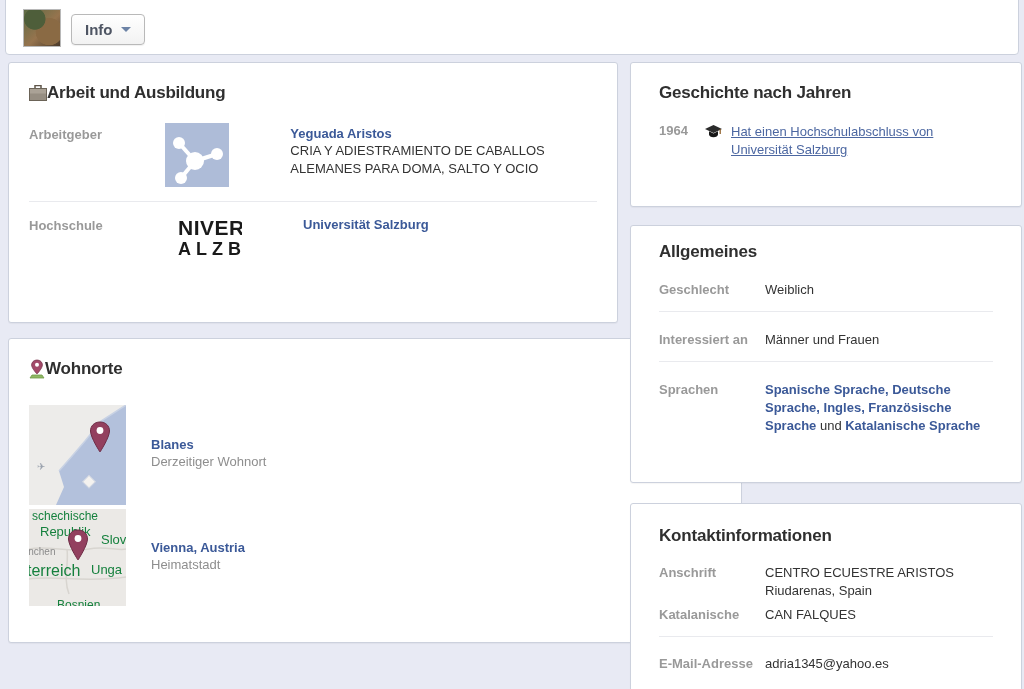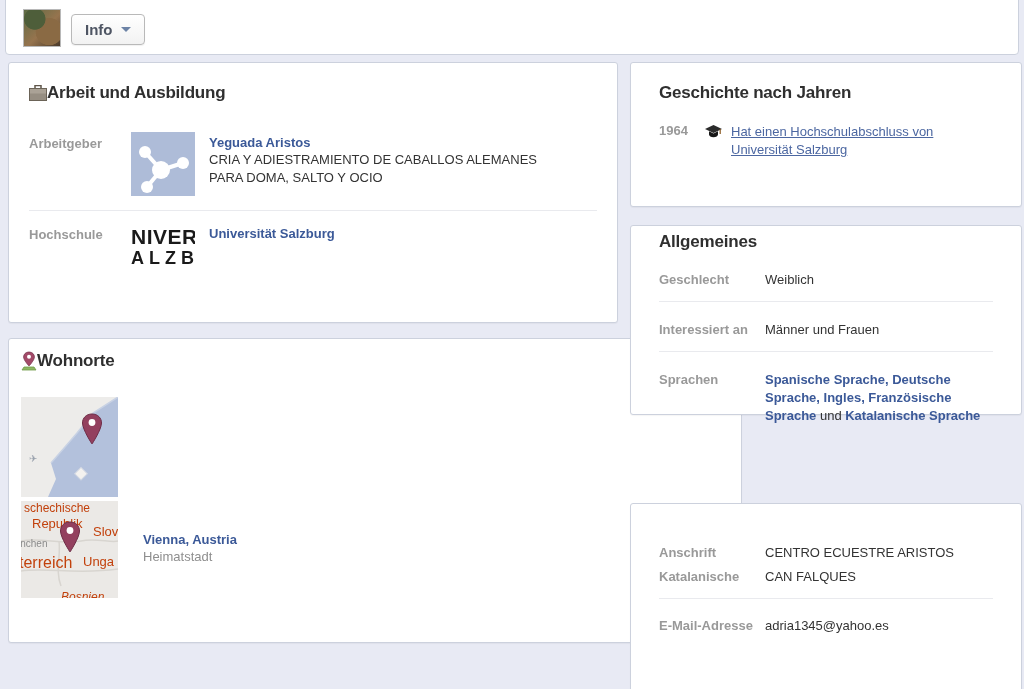--- a/index.html
+++ b/index.html
@@ -47,43 +47,43 @@
   .sect-head { display:flex; align-items:center; }
   .sect-title { font-size:17px; font-weight:bold; color:#2f2f2f; letter-spacing:-0.2px; }
   
   .label { color:#999; font-weight:bold; font-size:13px; line-height:17px; }
   .blue-link { color:#3b5998; font-weight:bold; font-size:13px; text-decoration:none; }
   .sub { color:#8e8e8e; font-size:13px; line-height:18px; }
   .dark { color:#333; font-size:13px; line-height:18px; }
   .divider { height:1px; background:#e9eaee; }
   
   #card-work { left:8px; top:62px; width:610px; height:261px; padding:20px; }
-  .work-row { display:flex; margin-top:11px; }
+  .work-row { display:flex; margin-top:2px;gap:47px; }
   .work-row .label { width:102px; padding-top:3px; }
   .thumb-page { width:64px; height:64px; background:#aebcd8; flex:none; }
   .thumb-uni { width:64px; height:50px; background:#fff; overflow:hidden; flex:none;
     color:#1a1a1a; font-weight:bold; white-space:nowrap; padding-top:2px; }
   .thumb-uni .l1 { font-size:21px; line-height:23px; letter-spacing:0.5px; }
   .thumb-uni .l2 { font-size:18px; line-height:21px; letter-spacing:5px; }
   .work-content { margin-left:14px; padding-top:1px; }
   .work-desc { max-width:350px; }
   #card-work .divider { margin:14px 0 12px 0; }
   
-  #card-places { left:8px; top:338px; width:734px; height:305px; padding:12px; }
+  #card-places { left:8px; top:338px; width:734px; height:305px; padding:20px; }
   .place-row { display:flex; }
   .map-thumb { position:relative; width:97px; flex:none; overflow:hidden; background:#edecea; }
   .map1 { height:100px; margin-top:26px; }
   .map2 { height:97px; margin-top:4px; }
   .place-content { margin-left:25px; padding-top:56px; }
-  .map-label { position:absolute; color:#c2410c; white-space:nowrap; }
+  .map-label { position:absolute; color:#15803d; white-space:nowrap; }
   .pin { position:absolute; }
   .plane { position:absolute; color:#9aa2ad; font-size:10px; }
   
   #card-history { left:630px; top:62px; width:392px; height:145px; padding:20px 20px 20px 28px; }
-  #card-general { left:630px; top:225px; width:392px; height:190px; padding:6px 28px; }
+  #card-general { left:630px; top:225px; width:392px; height:258px; padding:16px 28px; }
   #card-contact { left:630px; top:503px; width:392px; height:200px; padding:22px 28px; }
   .r-row { display:flex; }
   .r-row .label { width:106px; flex:none; }
   .r-val { font-size:13px; line-height:18px; color:#333; }
   .hist-row { display:flex; margin-top:20px; }
   .hist-year { width:46px; flex:none; color:#999; font-weight:bold; font-size:13px; }
   .hist-icon { width:26px; flex:none; padding-top:1px; }
   .hist-link { color:#4c67a1; font-size:13px; line-height:18px; max-width:256px; }
   #card-general .r-row { margin-top:19px; }
   #card-general .divider { margin-top:12px; }
@@ -165,36 +165,40 @@
         <path d="M97,0 L72,16 L56,36 L44,50 L30,66 L35,82 L27,100 L97,100 Z" fill="#b3c1dc"></path>
         <path d="M97,0 L72,16 L56,36 L44,50 L30,66" fill="none" stroke="#c8d2e4" stroke-width="1.5"></path>
         <rect x="56" y="72" width="9" height="9" fill="#f4f2ef" stroke="#cfd6e2" transform="rotate(45 60 76)"></rect>
       </svg>
       <span class="plane" style="left: 8px; top: 56px;">✈</span>
       <svg class="pin" style="left:58px; top:16px;" width="26" height="34" viewBox="0 0 26 34">
         <path d="M13 1 C7.2 1 3.5 5 3.5 10 C3.5 16.5 13 31 13 31 C13 31 22.5 16.5 22.5 10 C22.5 5 18.8 1 13 1 Z" fill="#93405f" stroke="#6e2c46" stroke-width="1"></path>
         <circle cx="13" cy="9.5" r="3.4" fill="#fff"></circle>
       </svg>
     </div>
+    <div class="place-content">
+      <a class="blue-link" href="#">Blanes</a>
+      <div class="sub">Derzeitiger Wohnort</div>
+    </div>
   </div>
   <div class="place-row">
     <div class="map-thumb map2">
       <svg width="97" height="97" viewBox="0 0 97 97" style="position:absolute;left:0;top:0">
         <rect width="97" height="97" fill="#ebe9e6"></rect>
         <path d="M0,40 C20,36 40,44 60,40 C75,37 90,42 97,40" fill="none" stroke="#d8d5d0" stroke-width="1.5"></path>
         <path d="M38,40 C40,55 34,70 40,85" fill="none" stroke="#d8d5d0" stroke-width="1.5"></path>
         <path d="M0,70 C25,66 55,74 97,68" fill="none" stroke="#d8d5d0" stroke-width="1.5"></path>
       </svg>
       <span class="map-label" style="left:3px; top:0; font-size:12px;">schechische</span>
       <span class="map-label" style="left:11px; top:15px; font-size:13px;">Republik</span>
       <span class="map-label" style="left:72px; top:23px; font-size:13px;">Slov</span>
       <span class="map-label" style="left:-3px; top:37px; font-size:10px; color:#8a8a8a;">inchen</span>
       <span class="map-label" style="left:-2px; top:53px; font-size:16px;">terreich</span>
       <span class="map-label" style="left:62px; top:53px; font-size:13px;">Unga</span>
-      <span class="map-label" style="left:40px; top:89px; font-size:12px;font-style:italic;">Bosnien</span>
+      <span class="map-label" style="left:28px; top:89px; font-size:12px;">Bosnien</span>
       <svg class="pin" style="left:36px; top:20px;" width="26" height="34" viewBox="0 0 26 34">
         <path d="M13 1 C7.2 1 3.5 5 3.5 10 C3.5 16.5 13 31 13 31 C13 31 22.5 16.5 22.5 10 C22.5 5 18.8 1 13 1 Z" fill="#93405f" stroke="#6e2c46" stroke-width="1"></path>
         <circle cx="13" cy="9.5" r="3.4" fill="#fff"></circle>
       </svg>
     </div>
     <div class="place-content" style="padding-top:33px;">
       <a class="blue-link" href="#">Vienna, Austria</a>
       <div class="sub">Heimatstadt</div>
     </div>
   </div>
@@ -227,24 +231,26 @@
     <div class="r-val">Männer und Frauen</div>
   </div>
   <div class="divider"></div>
   <div class="r-row">
     <div class="label">Sprachen</div>
     <div class="r-val lang-val"><a class="blue-link" href="#">Spanische Sprache</a><span class="blue-link">, </span><a class="blue-link" href="#">Deutsche Sprache</a><span class="blue-link">, </span><a class="blue-link" href="#">Ingles</a><span class="blue-link">, </span><a class="blue-link" href="#">Französische Sprache</a><span class="dark"> und </span><a class="blue-link" href="#">Katalanische Sprache</a></div>
   </div>
 </div>
 
 <div class="card" id="card-contact">
+  <div class="sect-title">Kontaktinformationen</div>
   <div class="r-row">
     <div class="label">Anschrift</div>
     <div class="r-val">
       <div>CENTRO ECUESTRE ARISTOS</div>
+      <div>Riudarenas, Spain</div>
     </div>
   </div>
   <div class="r-row tight">
     <div class="label">Katalanische</div>
     <div class="r-val">CAN FALQUES</div>
   </div>
   <div class="divider"></div>
   <div class="r-row">
     <div class="label">E-Mail-Adresse</div>
     <div class="r-val">adria1345@yahoo.es</div>

